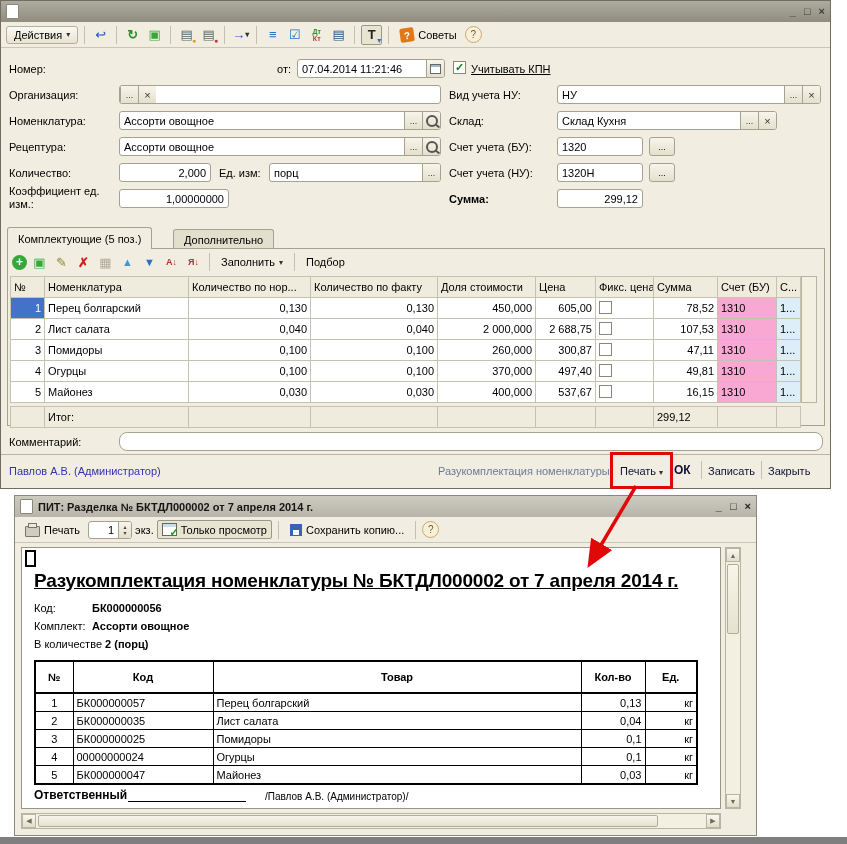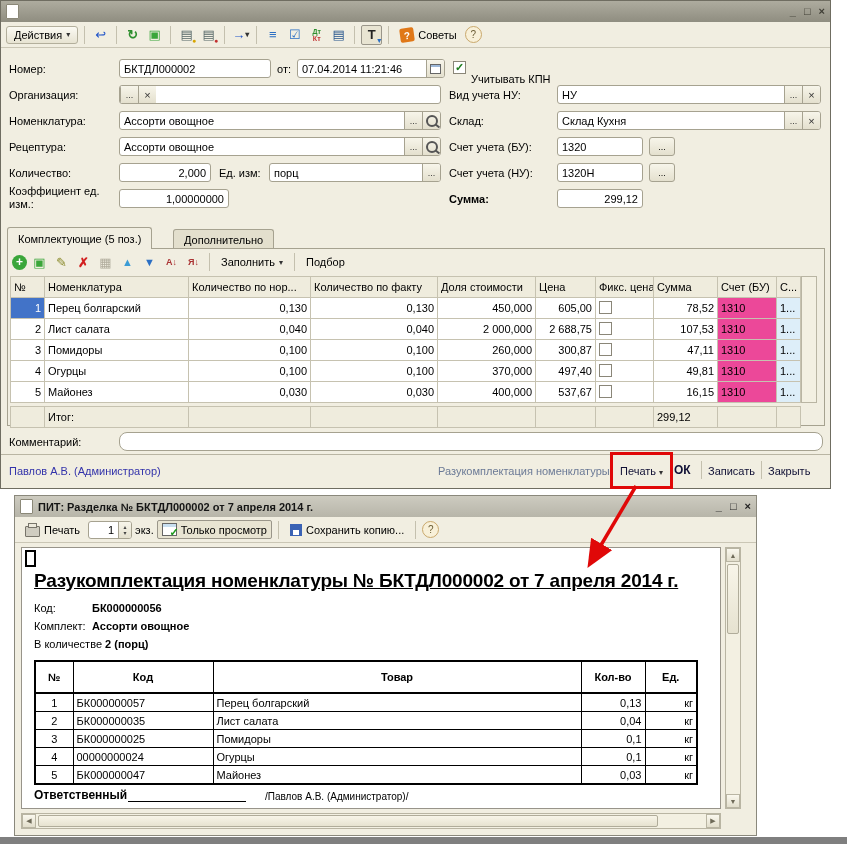--- a/index.html
+++ b/index.html
@@ -54,21 +54,21 @@
   .tab.off{background:#e3dfcd;}
   .panel{position:absolute;border:1px solid #a6a290;background:#f1eee1;box-sizing:border-box;z-index:2;}
   
   .grid{border-collapse:collapse;table-layout:fixed;background:#fff;font-size:11px;}
   .grid th{background:#efecdd;font-weight:normal;text-align:left;border:1px solid #c6c2b0;
            padding:2px 3px;white-space:nowrap;overflow:hidden;height:16px;}
   .grid td{border:1px solid #c6c2b0;padding:2px 3px;white-space:nowrap;overflow:hidden;height:16px;}
   .grid{border:1px solid #8f8b7d;}
   .num{text-align:right;}
   .sel{background:#4273c8;color:#fff;}
-  .c-acc{background:#ec4899;}
+  .c-acc{background:#f9a8d4;}
   .c-extra{background:#ddeef9;}
   .totals td{background:#efecdd;}
   .scrollstrip{position:absolute;background:#f3f0e2;border:1px solid #b9b5a3;box-sizing:border-box;}
   
   .fbtn{position:absolute;white-space:nowrap;color:#101035;}
   .fsep{position:absolute;width:1px;height:18px;background:#c4c0ae;}
   
   .redbox{position:absolute;border:3px solid #e00808;z-index:80;background:transparent;}
   .overlay{position:absolute;left:0;top:0;z-index:90;pointer-events:none;}
   
@@ -148,34 +148,31 @@
       </span>
       <span class="sep"></span>
       <span class="flat">
         <span class="tipsic">?</span>
         <span>Советы</span>
       </span>
       <span class="help">?</span>
     </div>
 
     <span class="lab" style="left:8px;top:62px;">Номер:</span>
-    <div class="field" style="left:118px;top:58px;width:152px;">
-      <span class="fval">БКТДЛ000002</span>
-    </div>
     <span class="lab" style="left:276px;top:62px;">от:</span>
     <div class="field" style="left:296px;top:58px;width:148px;">
       <span class="fval">07.04.2014 11:21:46</span>
       <span class="fseg">
           <span class="calic"></span>
         </span>
     </div>
     <span class="cb" style="position:absolute;left:452px;top:60px;">
         <span>✓</span>
       </span>
-    <span class="lab" style="left:470px;top:72px;">Учитывать КПН</span>
+    <span class="lab" style="left:470px;top:62px;text-decoration:underline;">Учитывать КПН</span>
 
     <span class="lab" style="left:8px;top:88px;">Организация:</span>
     <div class="field" style="left:118px;top:84px;width:322px;">
       <span class="fseg">
           <span>...</span>
         </span>
       <span class="fseg">
           <span style="font-size:11px;">×</span>
         </span>
     </div>
@@ -194,21 +191,21 @@
     <div class="field" style="left:118px;top:110px;width:322px;">
       <span class="fval">Ассорти овощное</span>
       <span class="fseg">
           <span>...</span>
         </span>
       <span class="fseg">
           <span class="mag"></span>
         </span>
     </div>
     <span class="lab" style="left:448px;top:114px;">Склад:</span>
-    <div class="field" style="left:556px;top:110px;width:264px;">
+    <div class="field" style="left:556px;top:110px;width:220px;">
       <span class="fval">Склад Кухня</span>
       <span class="fseg">
           <span>...</span>
         </span>
       <span class="fseg">
           <span style="font-size:11px;">×</span>
         </span>
     </div>
 
     <span class="lab" style="left:8px;top:140px;">Рецептура:</span>

